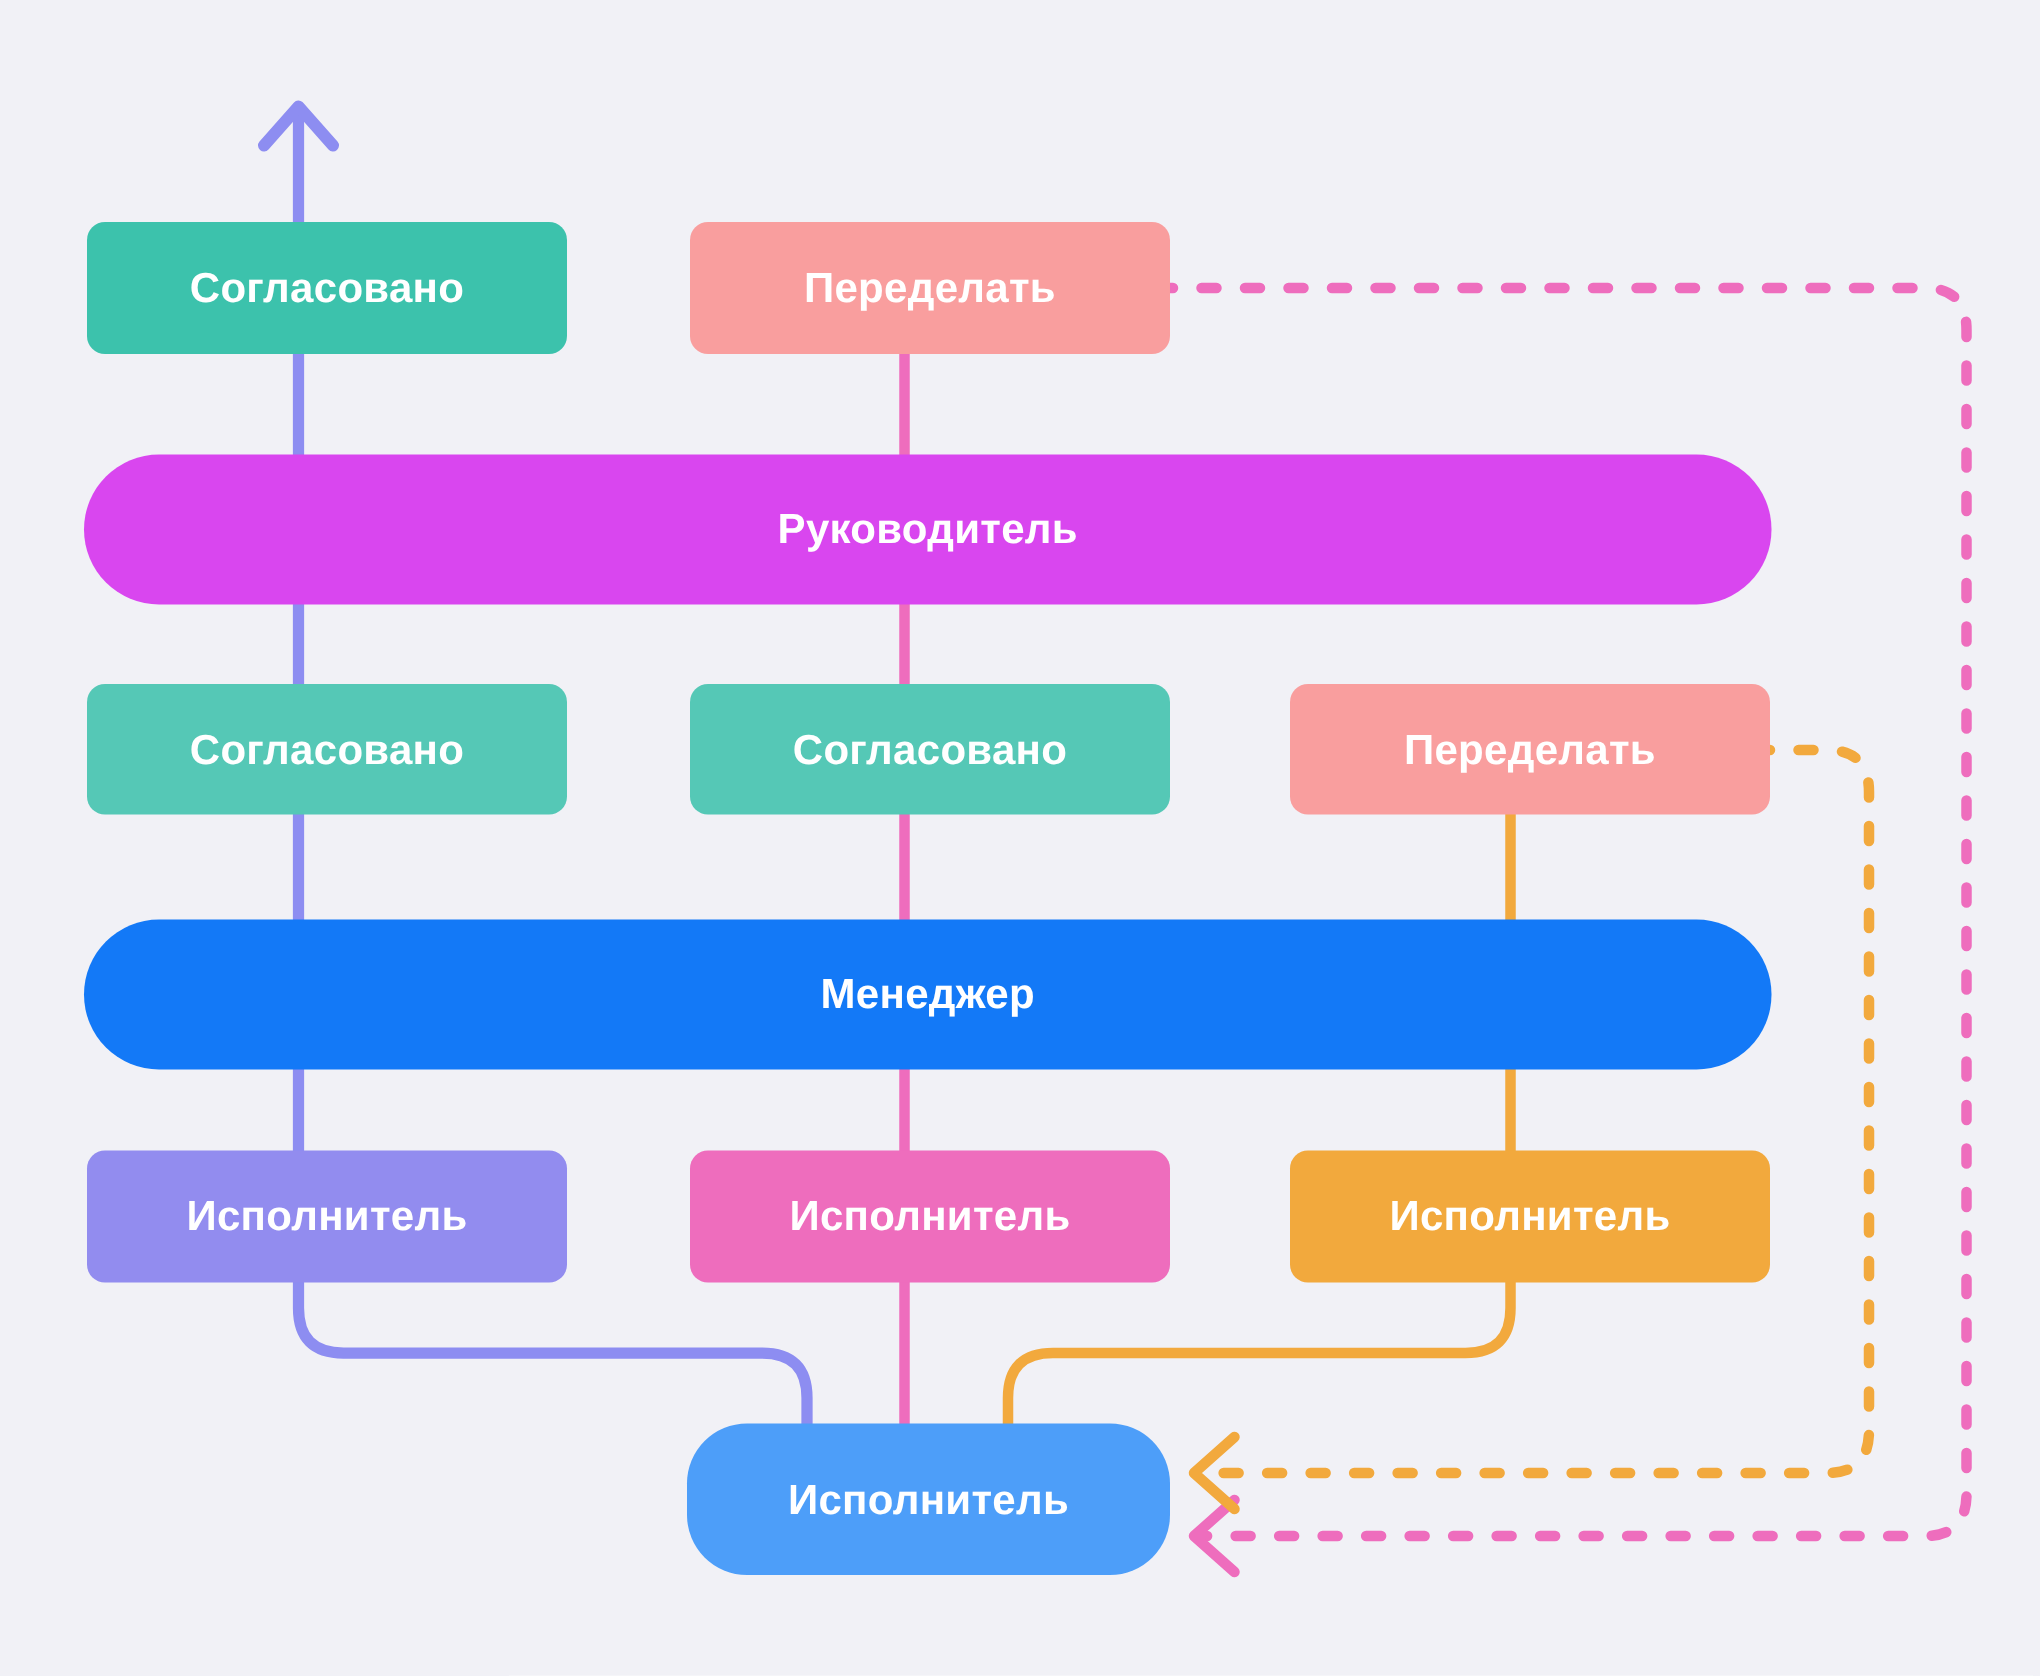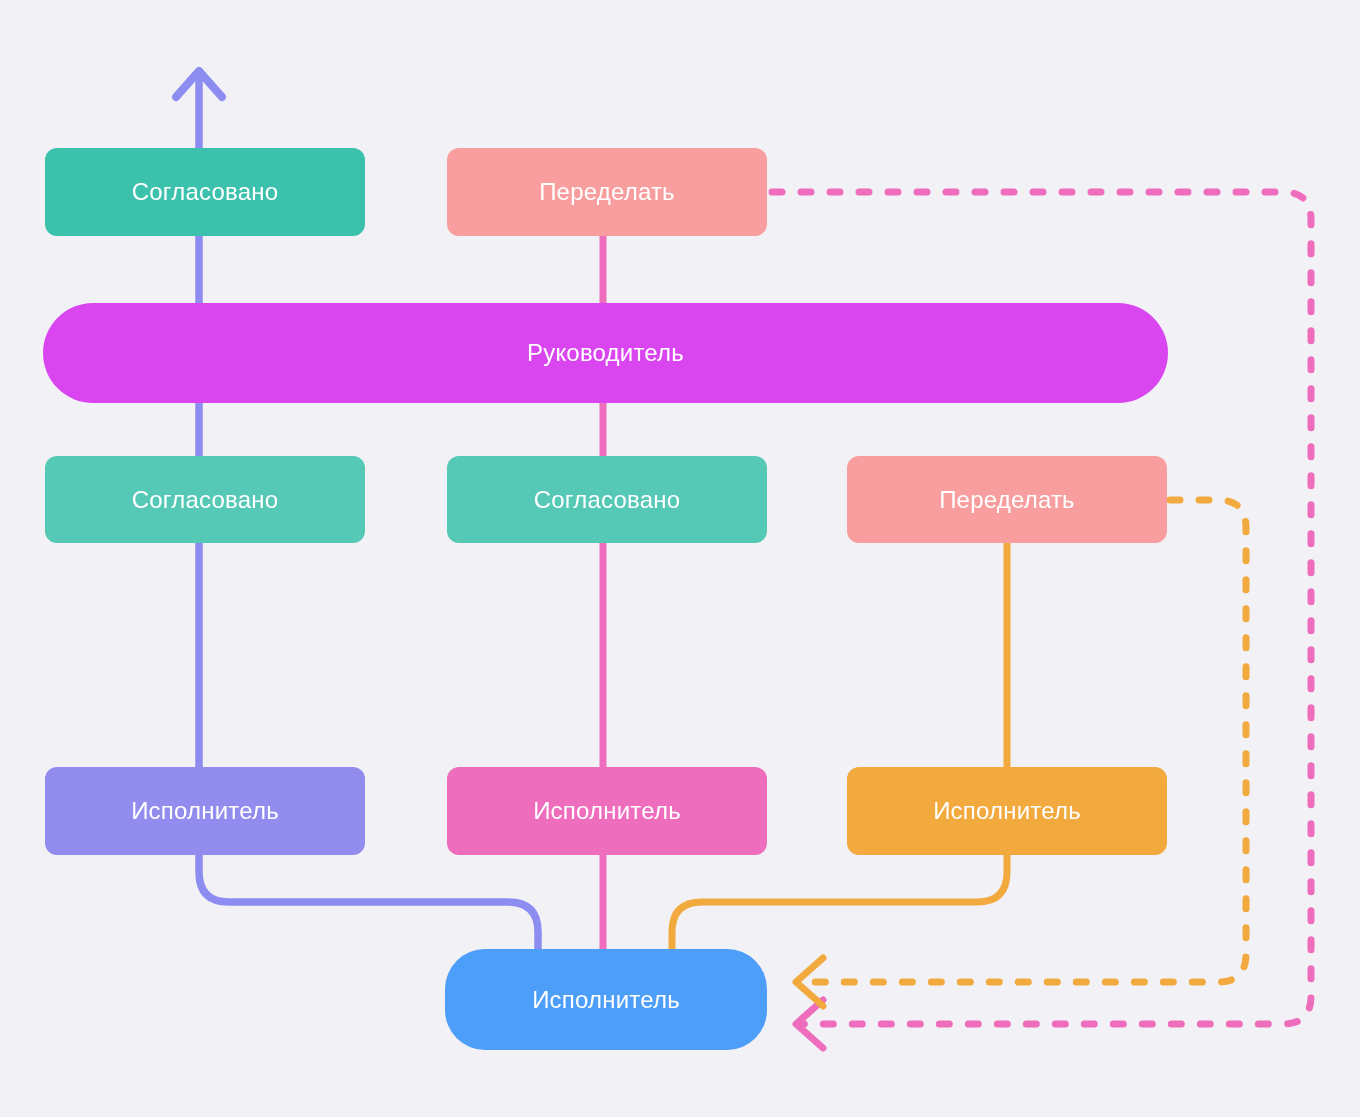--- a/index.html
+++ b/index.html
@@ -8,24 +8,25 @@
     width:1360px;height:1117px;
     background:#F1F1F6;
     overflow:hidden;
     font-family:"Liberation Sans", sans-serif;
   }
   .wires{position:absolute;inset:0;width:1360px;height:1117px;z-index:0;}
   .node{
     position:absolute;
     display:flex;align-items:center;justify-content:center;
     color:#ffffff;
-    font-size:24px;font-weight:400;
+    font-size:28px;font-weight:700;
     letter-spacing:0.2px;
     z-index:1;
     box-sizing:border-box;
+    margin-left:13px;
   }
   .small{border-radius:12px;}
   .bar{border-radius:50px;}
   .bottom{border-radius:40px;}
 </style>
 </head>
 <body>
 
 <div class="canvas" style="background: rgb(241, 241, 246);">
 
@@ -59,20 +60,23 @@
   <div class="node small" style="left: 45px; top: 456px; width: 320px; height: 87px; background: rgb(85, 200, 182);">
     <span>Согласовано</span>
   </div>
   <div class="node small" style="left: 447px; top: 456px; width: 320px; height: 87px; background: rgb(85, 200, 182);">
     <span>Согласовано</span>
   </div>
   <div class="node small" style="left: 847px; top: 456px; width: 320px; height: 87px; background: rgb(249, 158, 158);">
     <span>Переделать</span>
   </div>
 
+  <div class="node bar" style="left: 43px; top: 613px; width: 1125px; height: 100px; background: rgb(19, 121, 247);">
+    <span>Менеджер</span>
+  </div>
 
   <div class="node small" style="left: 45px; top: 767px; width: 320px; height: 88px; background: rgb(146, 140, 239);">
     <span>Исполнитель</span>
   </div>
   <div class="node small" style="left: 447px; top: 767px; width: 320px; height: 88px; background: rgb(238, 109, 189);">
     <span>Исполнитель</span>
   </div>
   <div class="node small" style="left: 847px; top: 767px; width: 320px; height: 88px; background: rgb(242, 169, 61);">
     <span>Исполнитель</span>
   </div>

